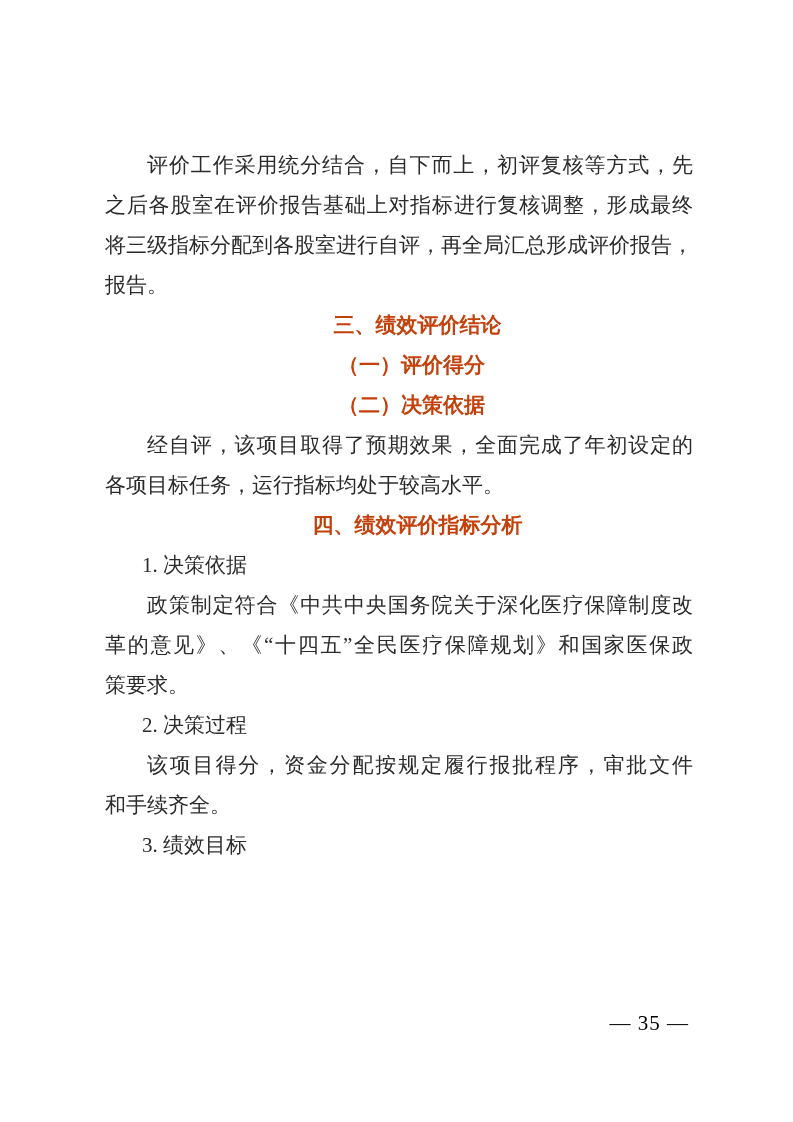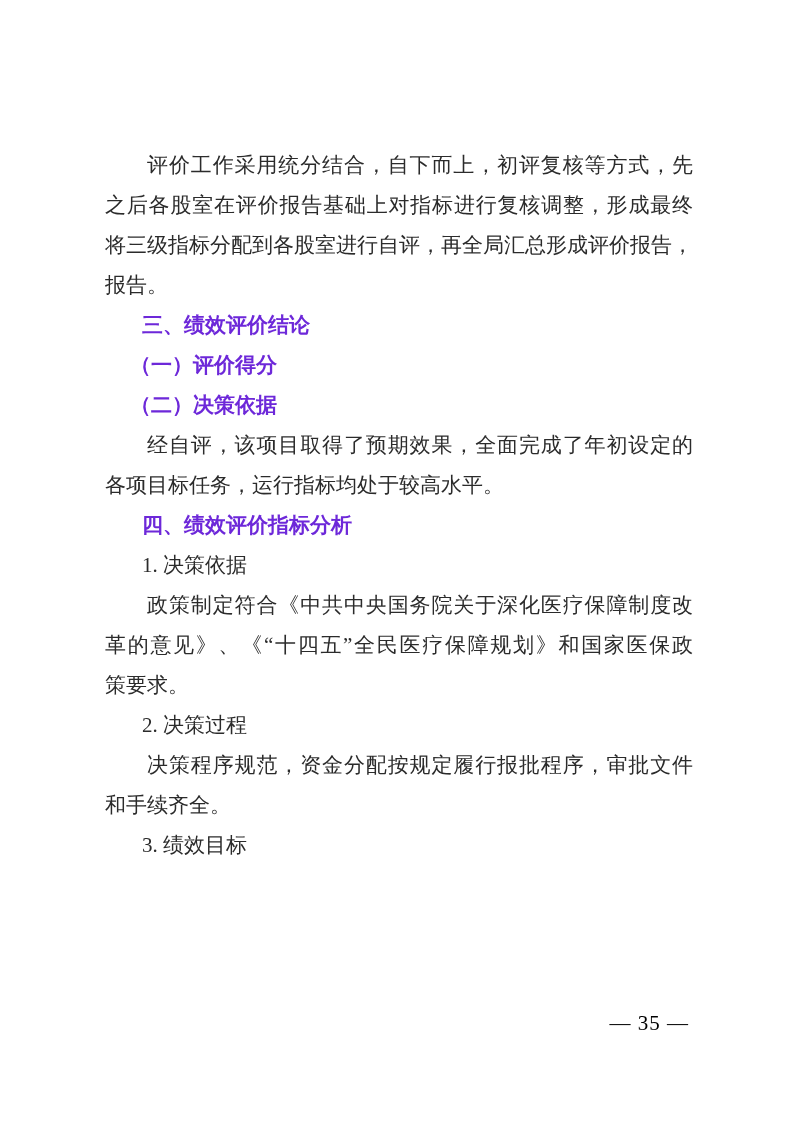--- a/index.html
+++ b/index.html
@@ -36,21 +36,22 @@
   }
   
   .ind2 { padding-left: 42px; }
   
   .indh { padding-left: 37px; }
   
   .indp { padding-left: 25px; }
   .h {
     font-family: "Liberation Sans", "DejaVu Sans", sans-serif;
     font-weight: 700;
-    color: #6d28d9;
+    color: #c2410c;
+    text-align: center;
   }
   .pagenum {
     position: absolute;
     top: 1003px;
     right: 104px;
     height: 40px;
     line-height: 40px;
     font-size: 21px;
     color: #000000;
     letter-spacing: 1px;
@@ -74,20 +75,20 @@
   <div class="line">各项目标任务，运行指标均处于较高水平。</div>
 
   <div class="line h indh">四、绩效评价指标分析</div>
 
   <div class="line indh">1. 决策依据</div>
   <div class="line ind2 fill">政策制定符合《中共中央国务院关于深化医疗保障制度改</div>
   <div class="line fill">革的意见》、《“十四五”全民医疗保障规划》和国家医保政</div>
   <div class="line">策要求。</div>
 
   <div class="line indh">2. 决策过程</div>
-  <div class="line ind2 fill">决策程序规范，资金分配按规定履行报批程序，审批文件</div>
+  <div class="line ind2 fill">该项目得分，资金分配按规定履行报批程序，审批文件</div>
   <div class="line">和手续齐全。</div>
 
   <div class="line indh">3. 绩效目标</div>
 
 </div>
 
 <div class="pagenum">— 35 —</div>
 
 </body></html>

